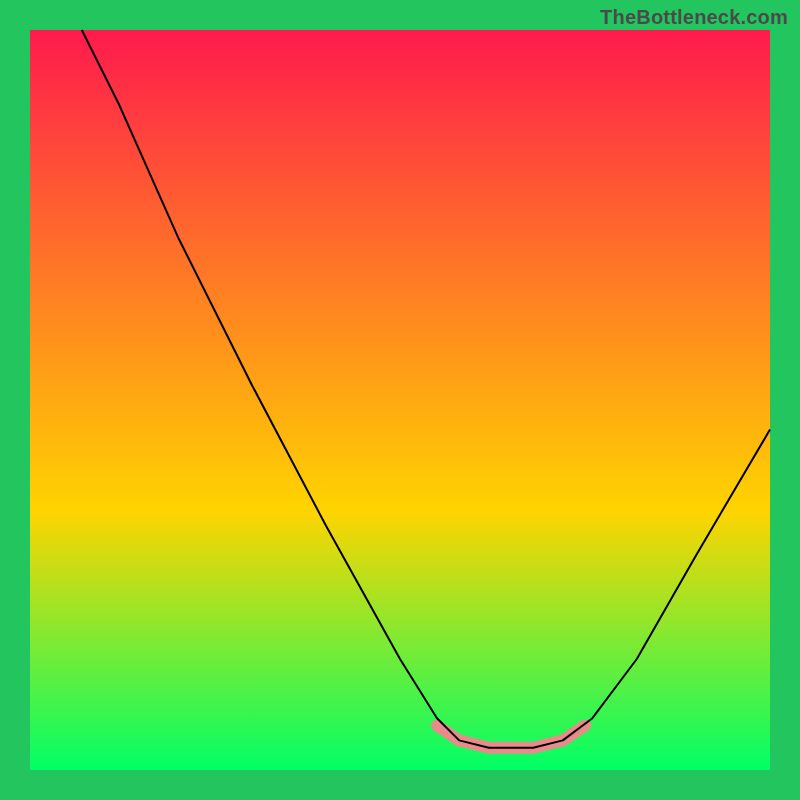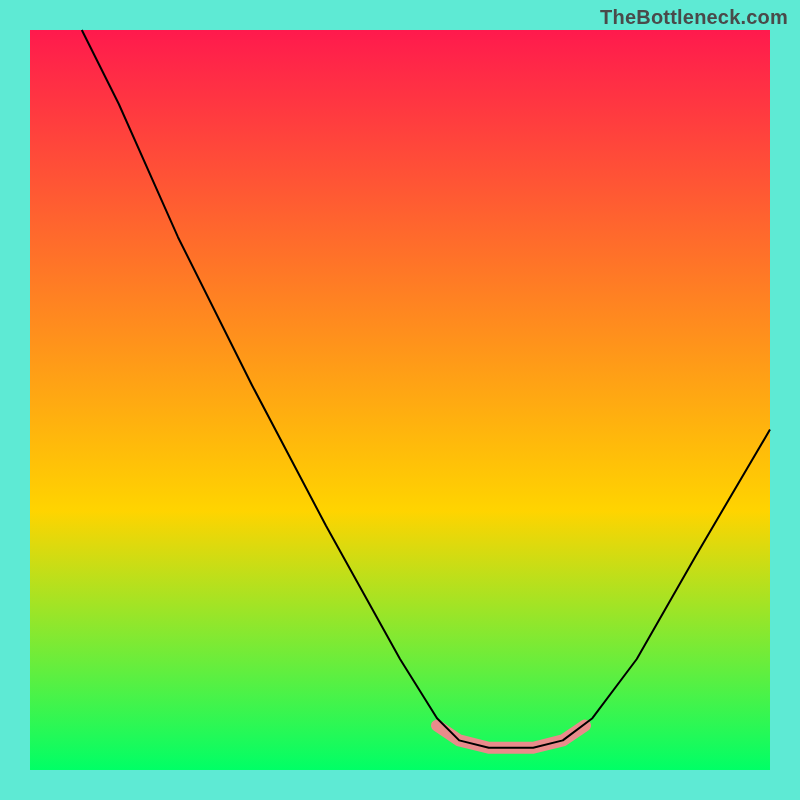--- a/index.html
+++ b/index.html
@@ -8,21 +8,21 @@
     width: 800px;
     height: 800px;
     background: #000;
     font-family: Arial, Helvetica, sans-serif;
     overflow: hidden;
   }
   .frame {
     position: relative;
     width: 800px;
     height: 800px;
-    background: #5eead4;
+    background: #22c55e;
   }
   .watermark {
     position: absolute;
     top: 6px;
     right: 12px;
     color: #4a4a4a;
     font-size: 20px;
     font-weight: 600;
     letter-spacing: 0.2px;
     z-index: 5;

